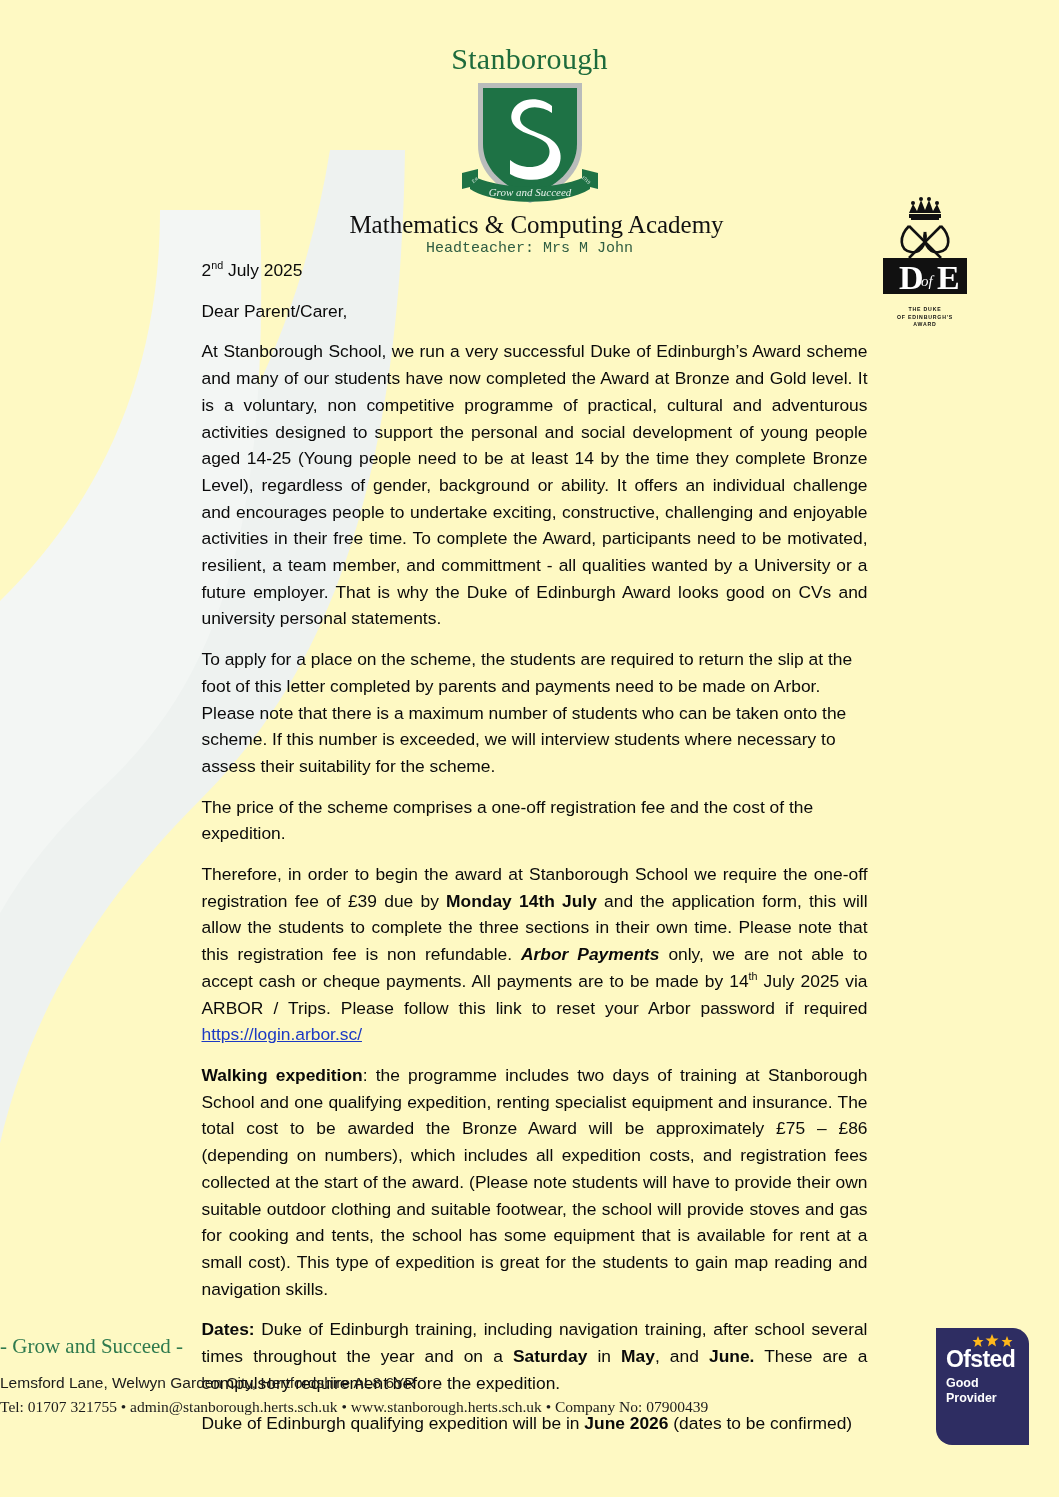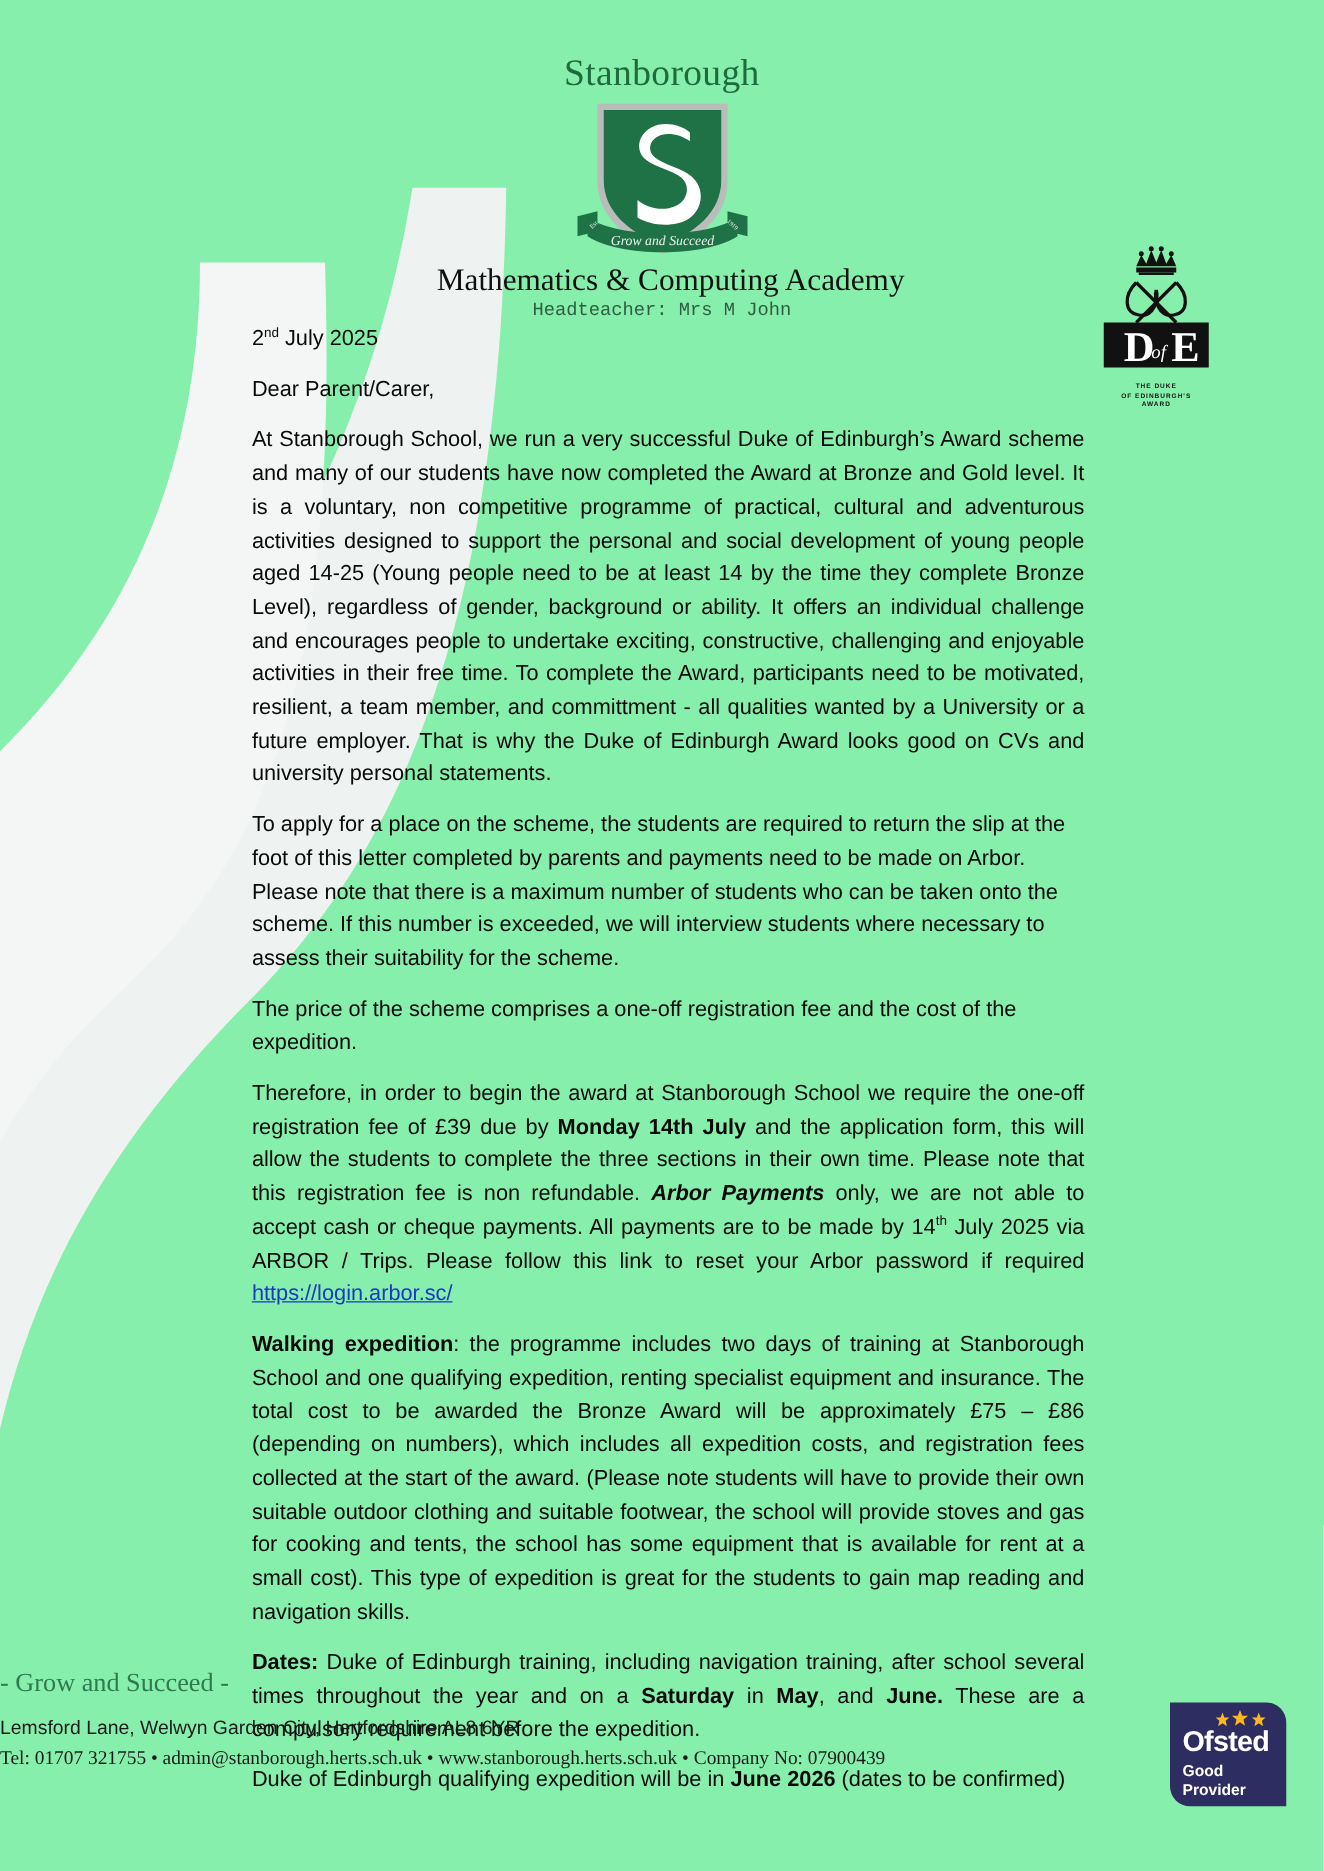--- a/index.html
+++ b/index.html
@@ -8,21 +8,21 @@
     background: #ffffff;
   }
   body {
     font-family: "Liberation Sans", sans-serif;
     color: #000000;
   }
   .page {
     position: relative;
     width: 1059px;
     height: 1497px;
-    background: #86efac;
+    background: #fef9c3;
     overflow: hidden;
   }
 
   
   .watermark {
     position: absolute;
     left: -140px;
     top: 150px;
     width: 600px;
     height: 1180px;
@@ -139,21 +139,21 @@
     color: #1b1b1b;
     line-height: 1.55;
   }
 
   
   .ofsted {
     position: absolute;
     right: 30px;
     bottom: 52px;
     width: 93px;
-    height: 83px;
+    height: 117px;
     background: #2e2d62;
     border-radius: 0 16px 0 16px;
     z-index: 3;
     color: #ffffff;
     box-sizing: border-box;
     padding: 9px 0 0 10px;
   }
   .ofsted-word {
     font-family: "Liberation Sans", sans-serif;
     font-size: 23px;

